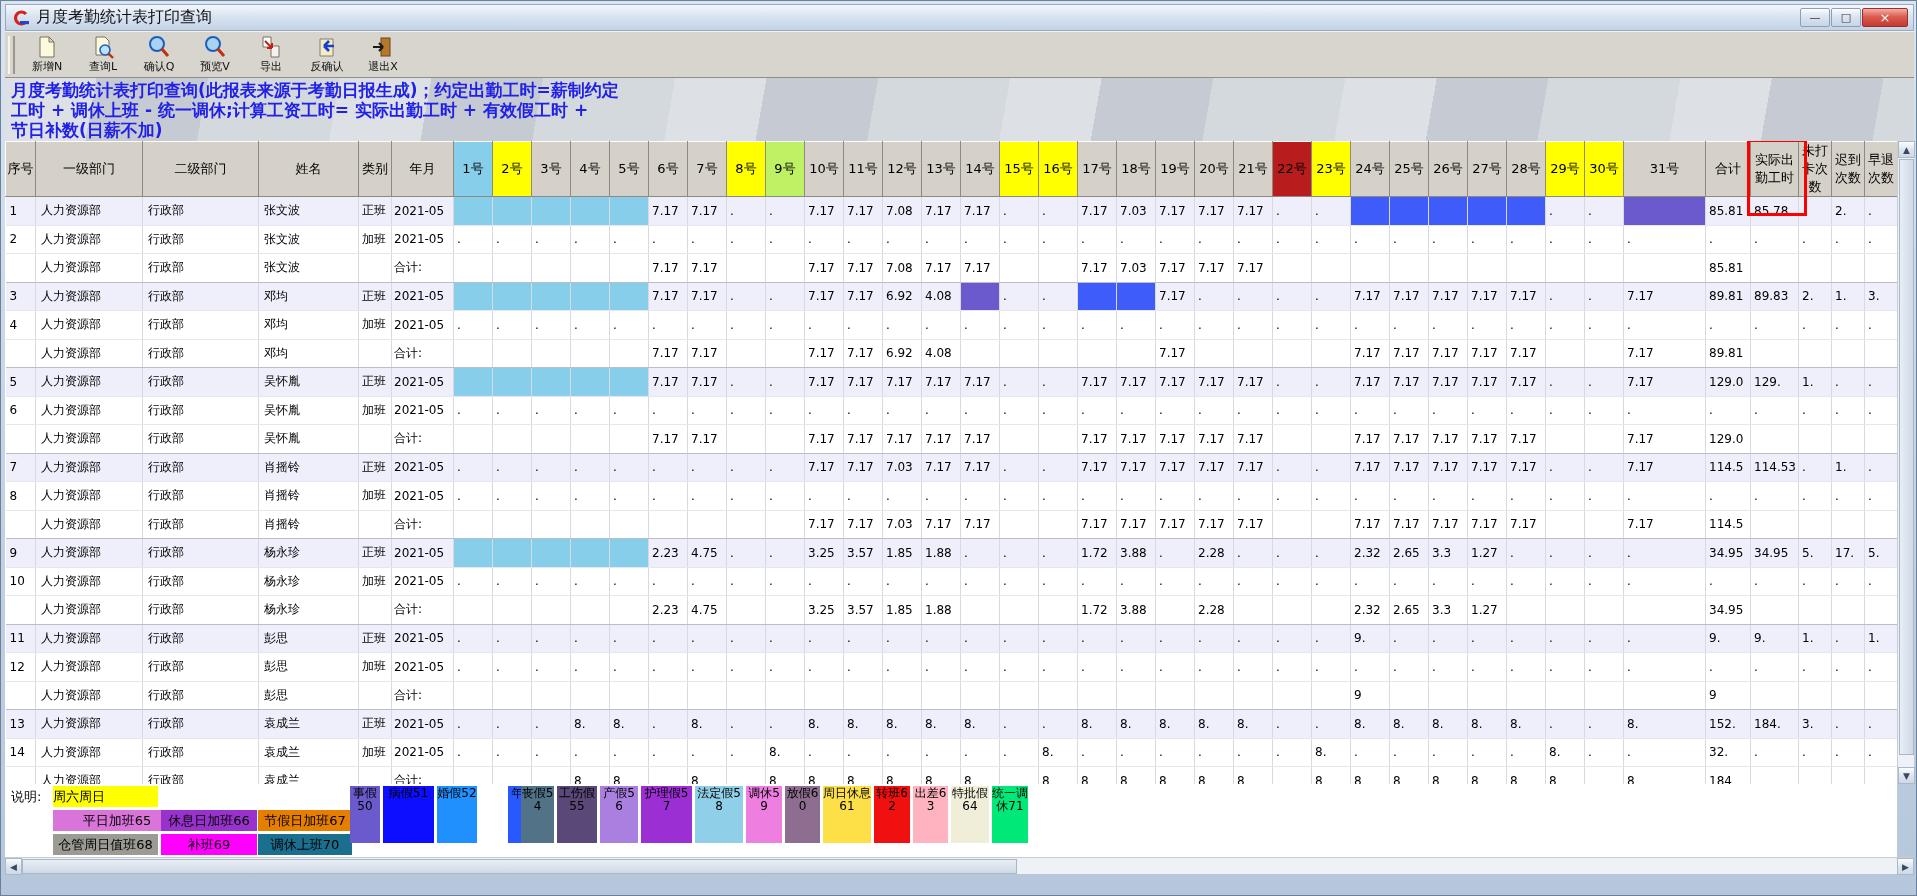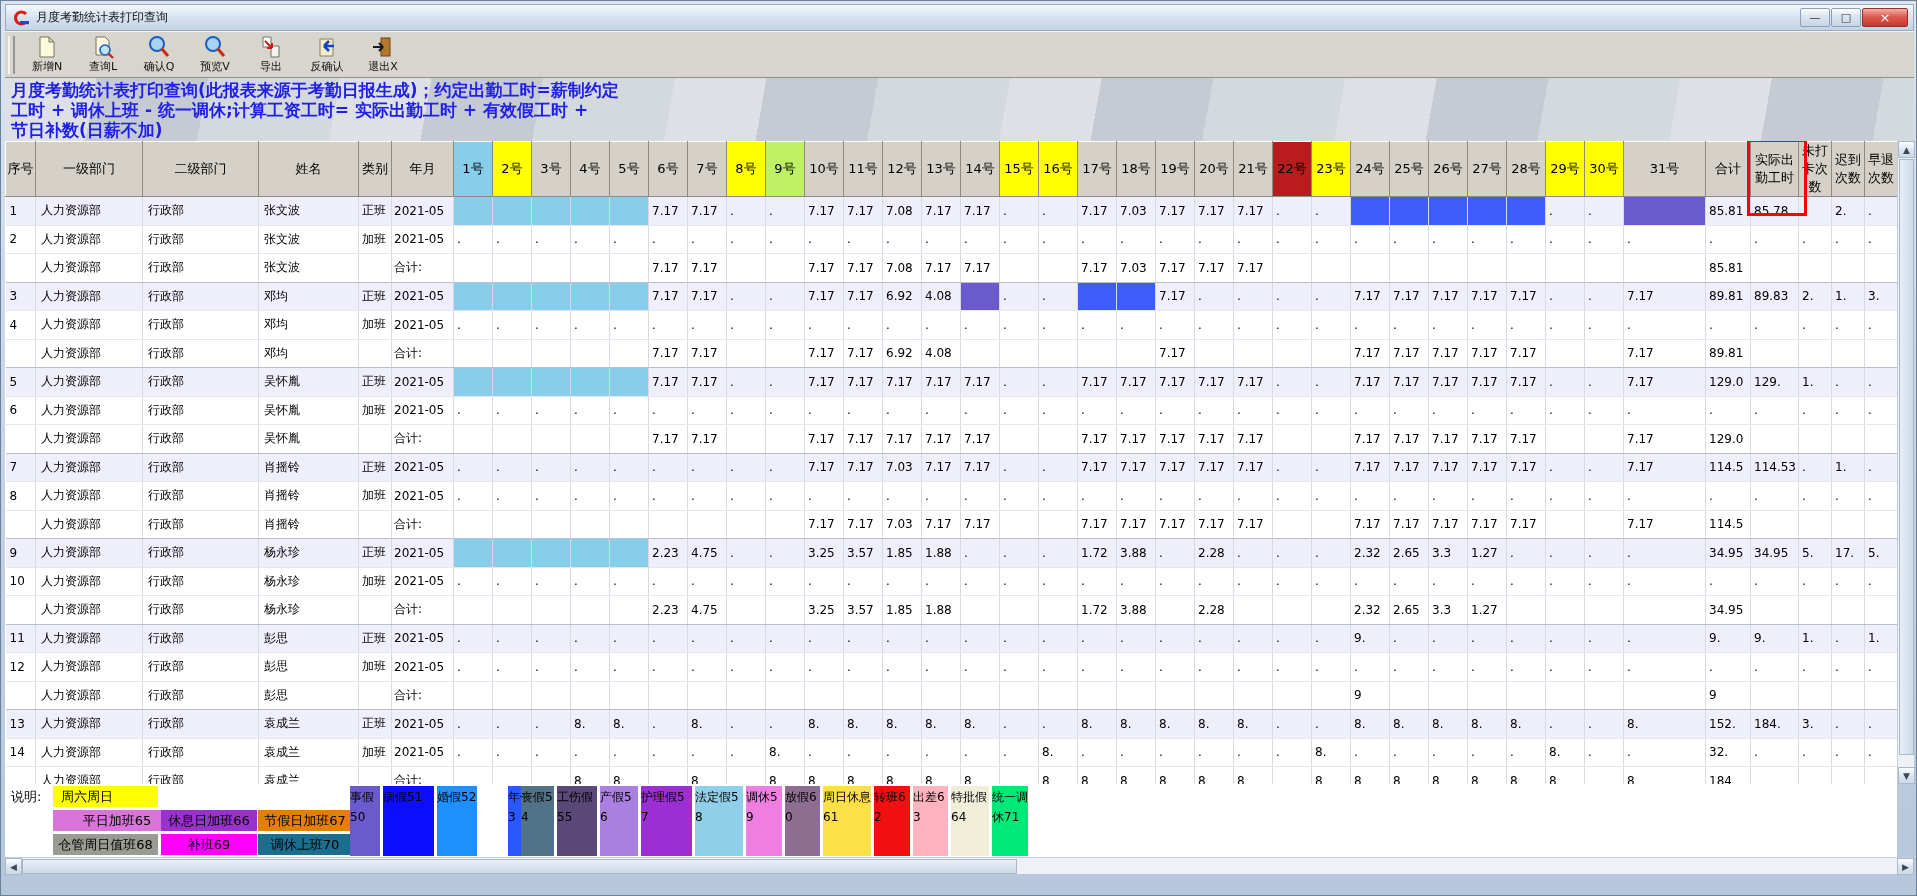--- a/index.html
+++ b/index.html
@@ -4,21 +4,21 @@
 <style>
   html,body{margin:0;padding:0;}
   body{width:1917px;height:896px;overflow:hidden;font-family:"DejaVu Sans",sans-serif;background:#8a9bb0;}
   .window{position:absolute;left:0;top:0;width:1917px;height:896px;
     background:linear-gradient(#dbe5f1,#c2d0e2 60%,#b7c7db);border:1px solid #69829c;box-sizing:border-box;}
   
   .titlebar{position:absolute;left:4px;top:3px;width:1909px;height:27px;
     background:linear-gradient(#f4f8fd,#d9e4f1 45%,#c3d3e5);border:1px solid #97aac0;box-sizing:border-box;
     display:flex;align-items:center;}
   .app-icon{margin-left:6px;width:18px;height:16px;}
-  .title-text{margin-left:6px;font-size:12px;color:#111;}
+  .title-text{margin-left:6px;font-size:16px;color:#111;}
   .win-controls{position:absolute;right:5px;top:3px;display:flex;gap:1px;}
   .wbtn{width:30px;height:19px;border:1px solid #8ba0b8;border-radius:2px;box-sizing:border-box;
     background:linear-gradient(#fdfdfd,#dde6f0 40%,#c6d5e5);display:flex;align-items:center;justify-content:center;
     font-size:11px;color:#333;line-height:1;}
   .wbtn.close{width:46px;background:linear-gradient(#f2b0a8,#dd5c50 45%,#c33a30);color:#fff;border-color:#9c2f28;font-size:13px;}
   
   .toolbar{position:absolute;left:4px;top:30px;width:1909px;height:47px;
     background:#d8d5ce;border-top:1px solid #f4f2ee;border-bottom:1px solid #928e86;box-sizing:border-box;display:flex;align-items:center;}
   .grip{width:3px;height:38px;margin:0 4px 0 3px;border-left:2px solid #f5f4f0;border-right:2px solid #9b978f;}
   .tbtn{width:54px;height:44px;display:flex;flex-direction:column;align-items:center;justify-content:center;gap:0px;
@@ -50,23 +50,23 @@
   .vthumb{position:absolute;left:1px;top:18px;width:15px;height:596px;background:linear-gradient(90deg,#e9eef5,#cfdae7);border:1px solid #a9b7c7;box-sizing:border-box;}
   .vscroll .down{position:absolute;bottom:0;}
   .hscroll{position:absolute;left:4px;top:856px;width:1909px;height:17px;background:#eef1f6;border-top:1px solid #c7cdd6;box-sizing:border-box;}
   .hscroll .left{position:absolute;left:0;top:0;}
   .hscroll .right{position:absolute;right:0;top:0;}
   .hthumb{position:absolute;left:17px;top:1px;width:995px;height:15px;background:linear-gradient(#e9eef5,#cfdae7);border:1px solid #a9b7c7;box-sizing:border-box;}
   
   .legend{position:absolute;left:4px;top:783px;width:1892px;height:73px;background:#fff;overflow:hidden;font-size:13px;}
   .legend-label{position:absolute;left:6px;top:4px;color:#000;}
   .lg-block{position:absolute;height:21px;display:flex;align-items:center;justify-content:center;color:#000;font-size:13px;box-sizing:border-box;}
-  .lg-weekend{left:48px;top:2px;width:105px;justify-content:flex-start;padding-left:8px;}
-  .lg-tall{position:absolute;top:2px;height:70px;box-sizing:border-box;font-size:12px;line-height:20px;
-    text-align:left;word-break:break-all;color:#000;padding-top:1px;}
+  .lg-weekend{left:48px;top:2px;width:105px;justify-content:flex-start;padding-left:0;}
+  .lg-tall{position:absolute;top:2px;height:57px;box-sizing:border-box;font-size:12px;line-height:13px;
+    text-align:center;word-break:break-all;color:#000;padding-top:1px;}
 </style>
 </head>
 <body>
 
 <div class="window">
 
   <div class="titlebar">
     <svg class="app-icon" viewBox="0 0 18 16">
       <path d="M14 4 A6 6 0 1 0 14 12" stroke="#d42318" stroke-width="3.2" fill="none"></path>
       <rect x="8" y="11" width="9" height="3.2" fill="#2743c8"></rect>

